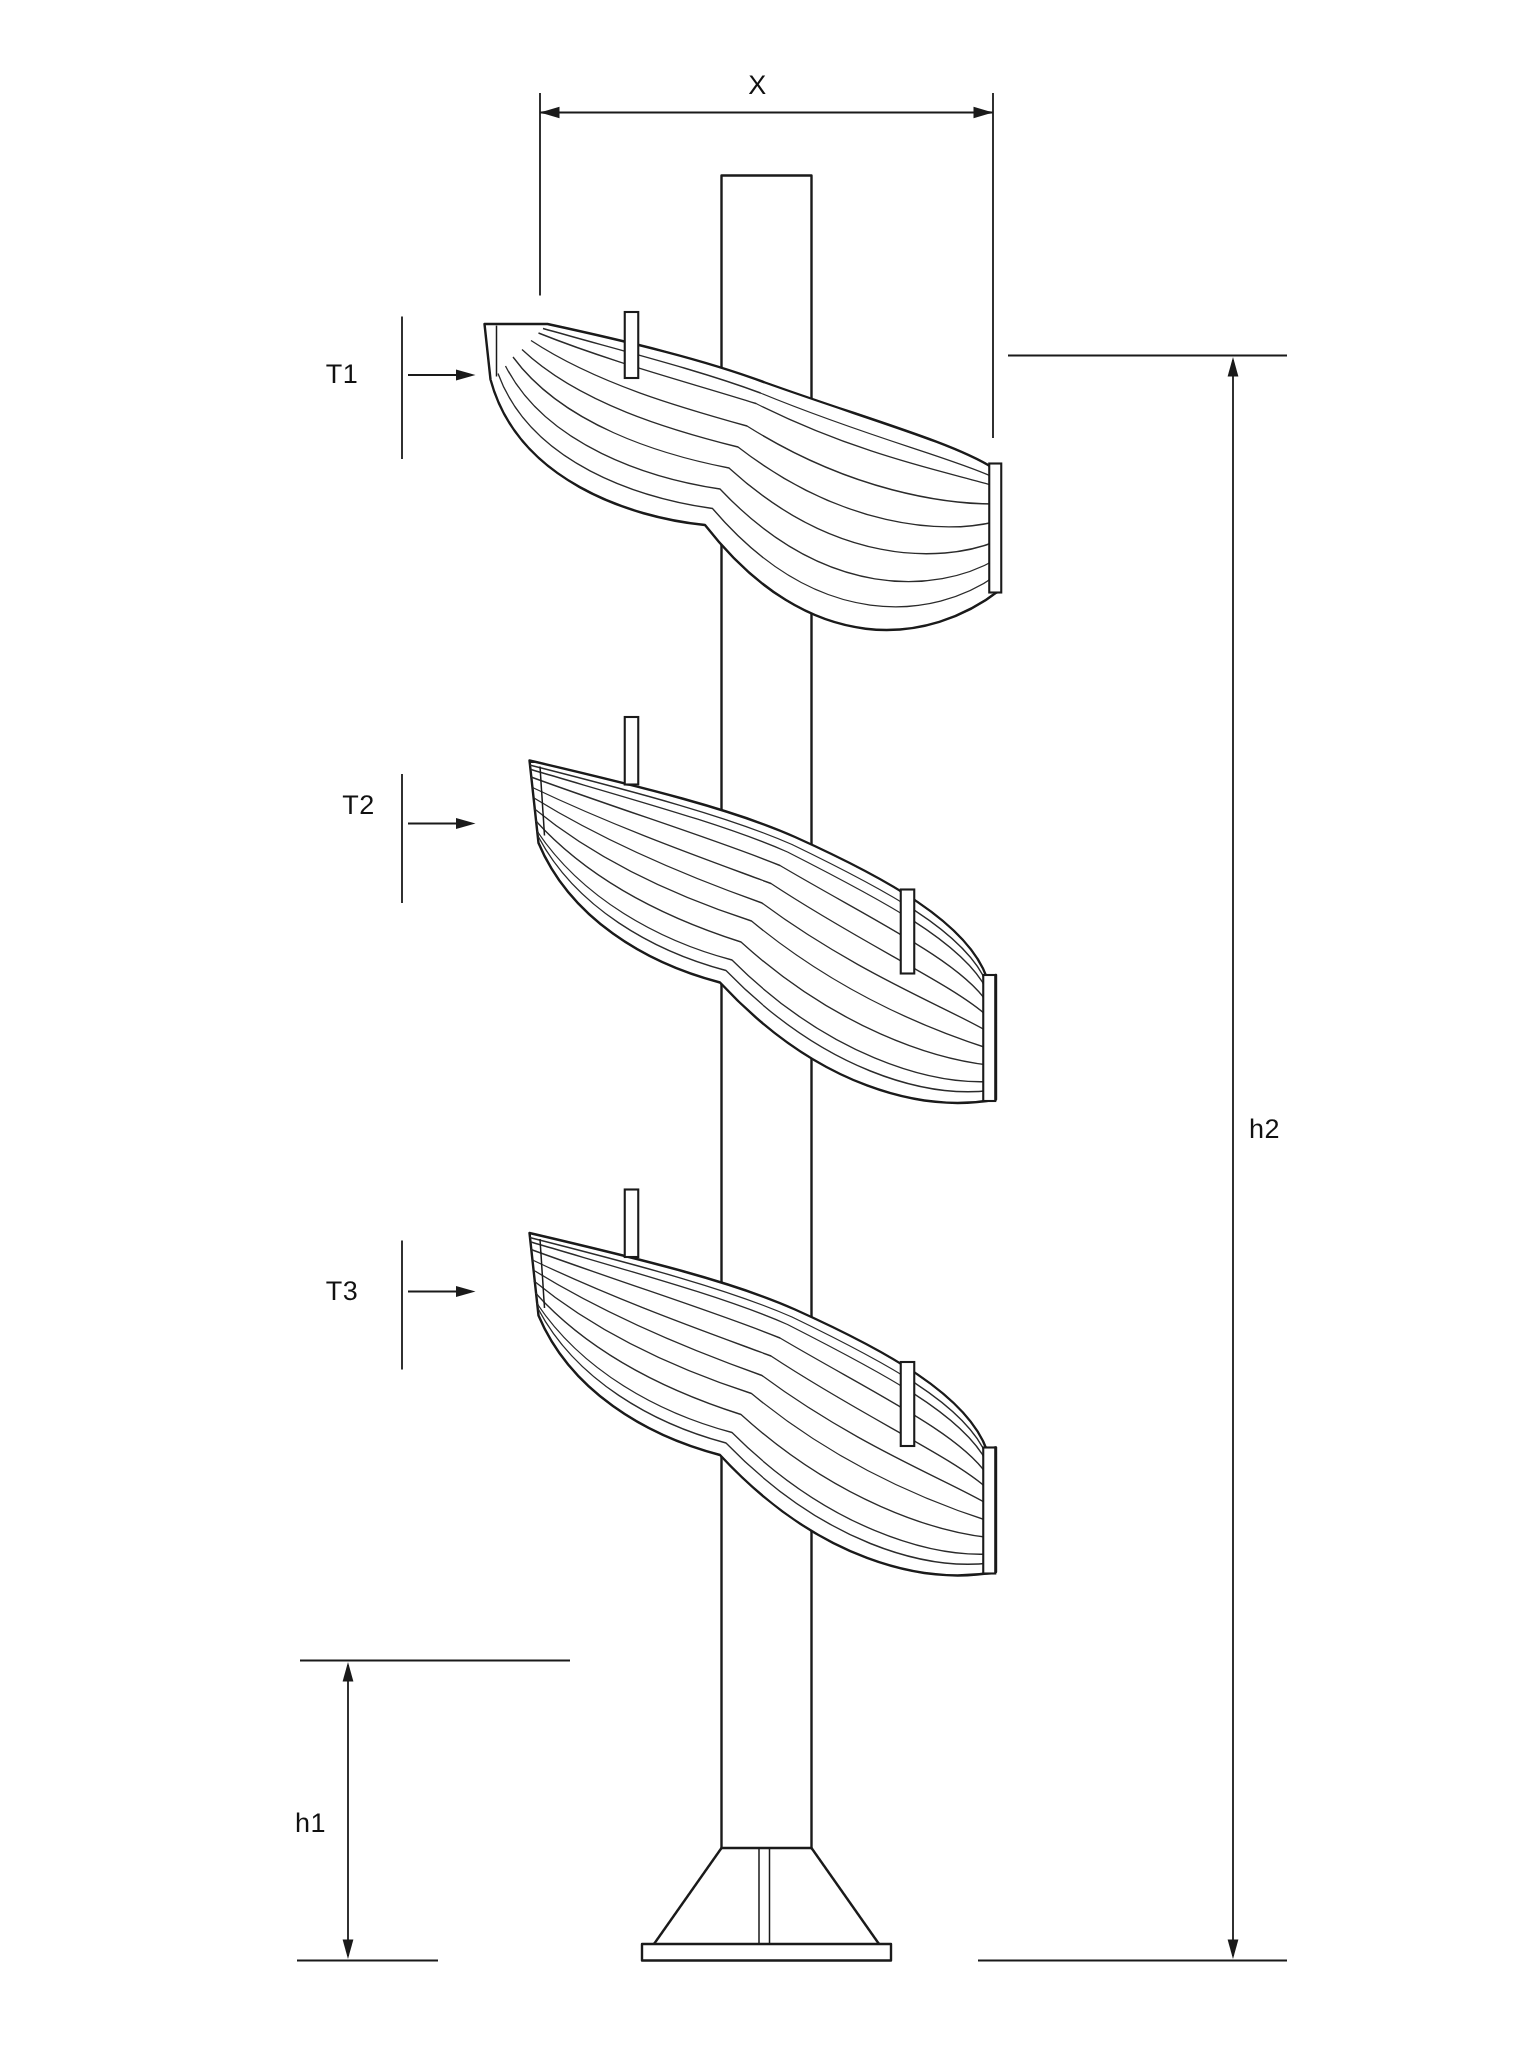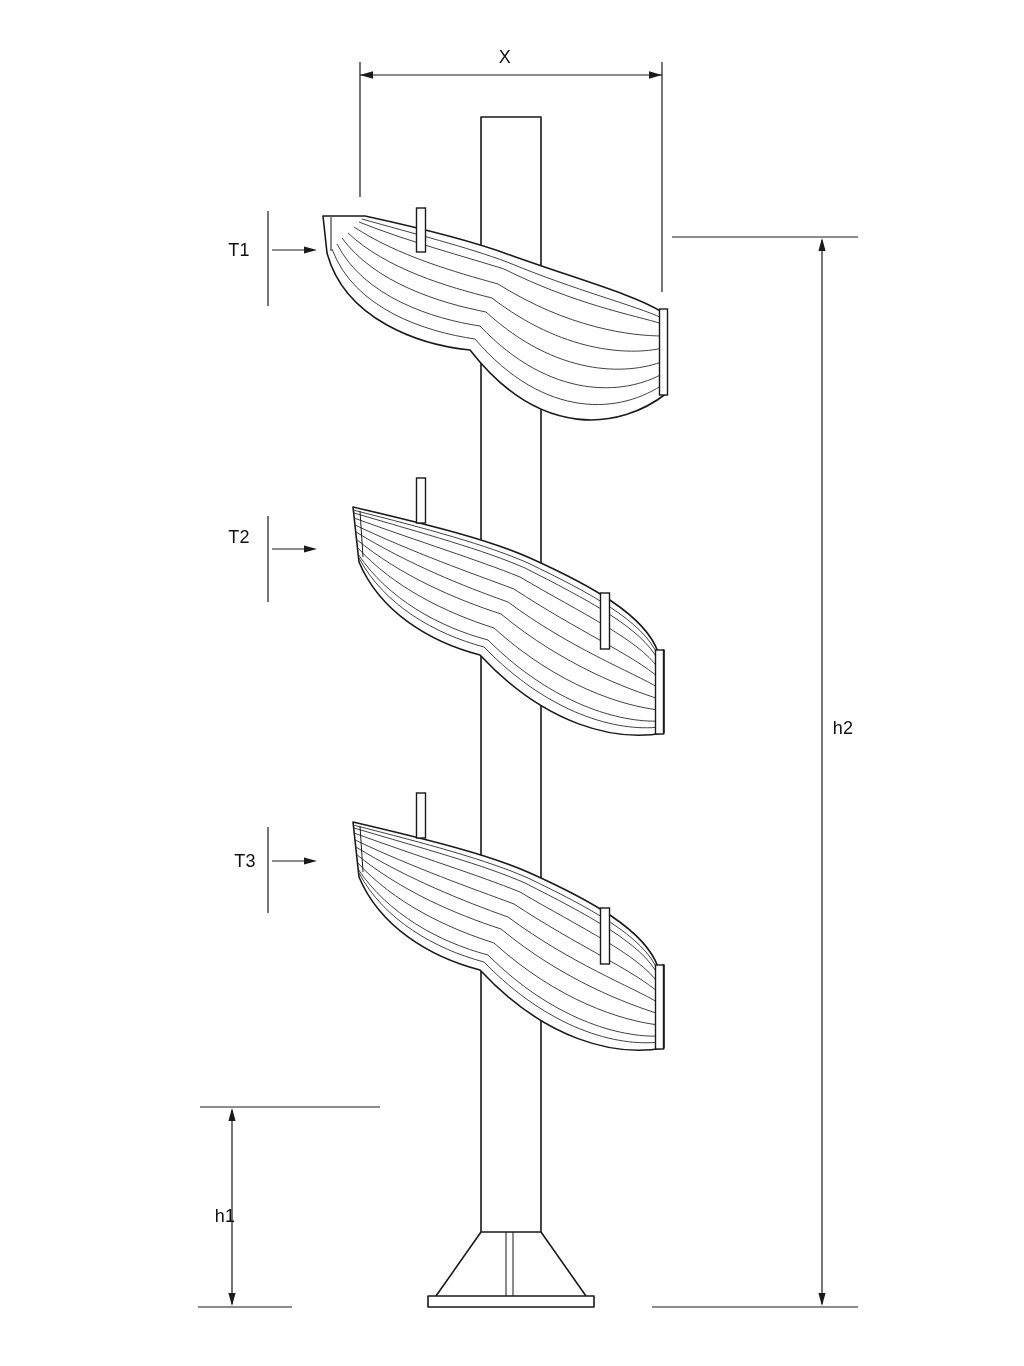--- a/index.html
+++ b/index.html
@@ -131,23 +131,23 @@
     <g>
       <path class="dim" d="M 268,827 L 268,913"></path>
       <path class="dim" d="M 272,861 L 305,861"></path>
       <polygon class="arrow" points="317,861 304,857.4 304,864.6"></polygon>
     </g>
 
   </svg>
 
   <div class="label" style="left:505px;top:57px">X</div>
 
-  <div class="label" style="left:239px;top:250px">T1</div>
+  <div class="label" style="left:228px;top:250px">T1</div>
 
   <div class="label" style="left:239px;top:537px">T2</div>
 
-  <div class="label" style="left:245px;top:861px">T3</div>
+  <div class="label" style="left:228px;top:861px">T3</div>
 
-  <div class="label" style="left:225px;top:1216px">h1</div>
+  <div class="label" style="left:207px;top:1216px">h1</div>
 
-  <div class="label" style="left:843px;top:728px">h2</div>
+  <div class="label" style="left:843px;top:753px">h2</div>
 
 </div>
 
 </body></html>

